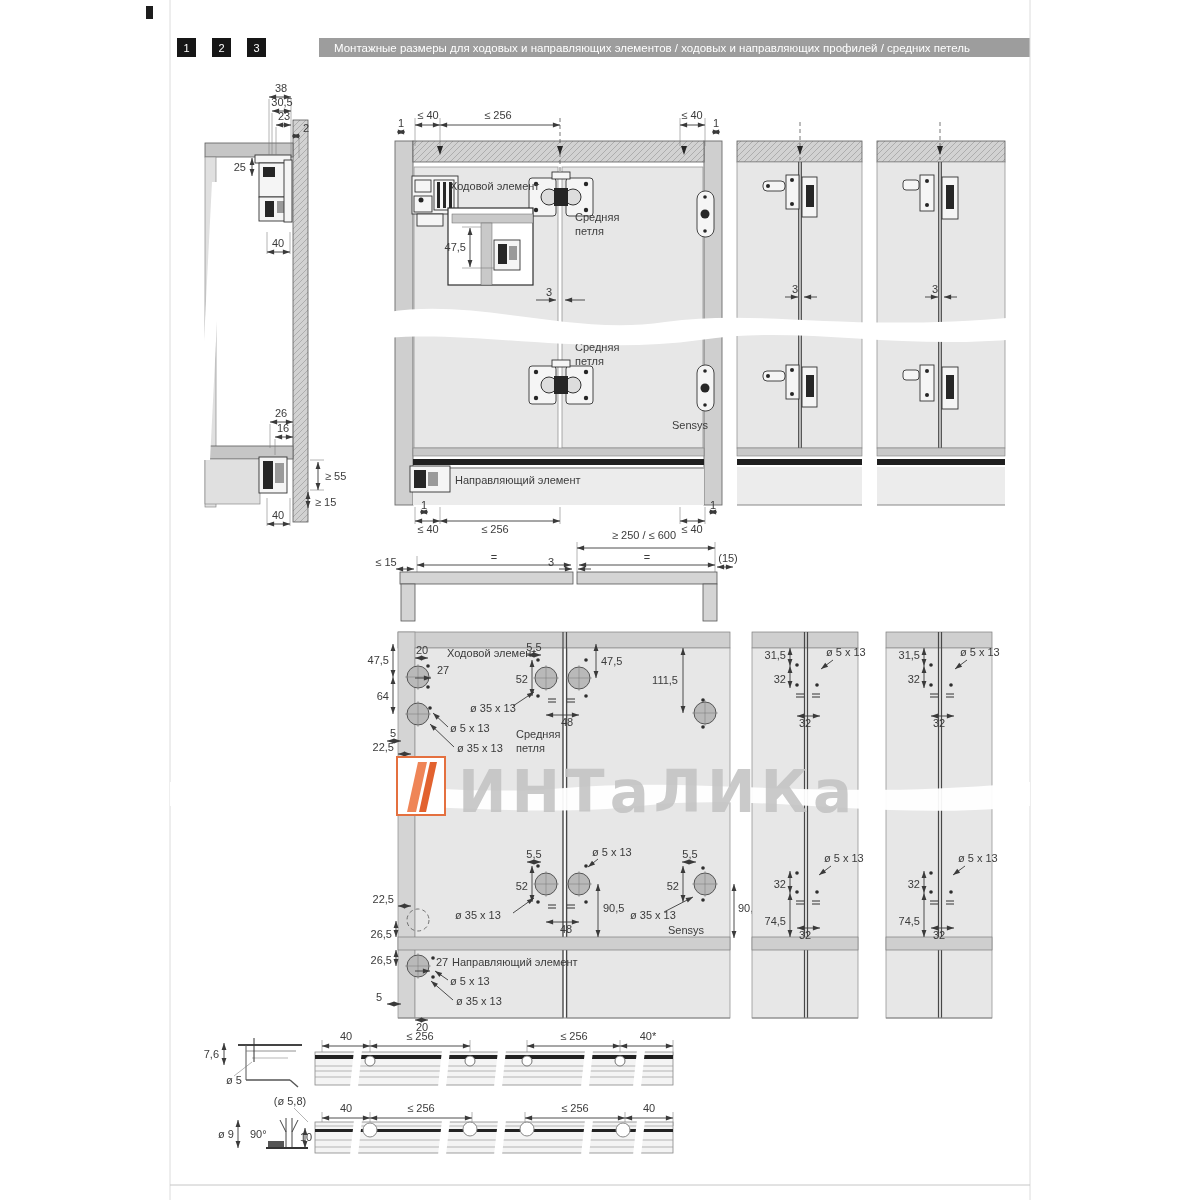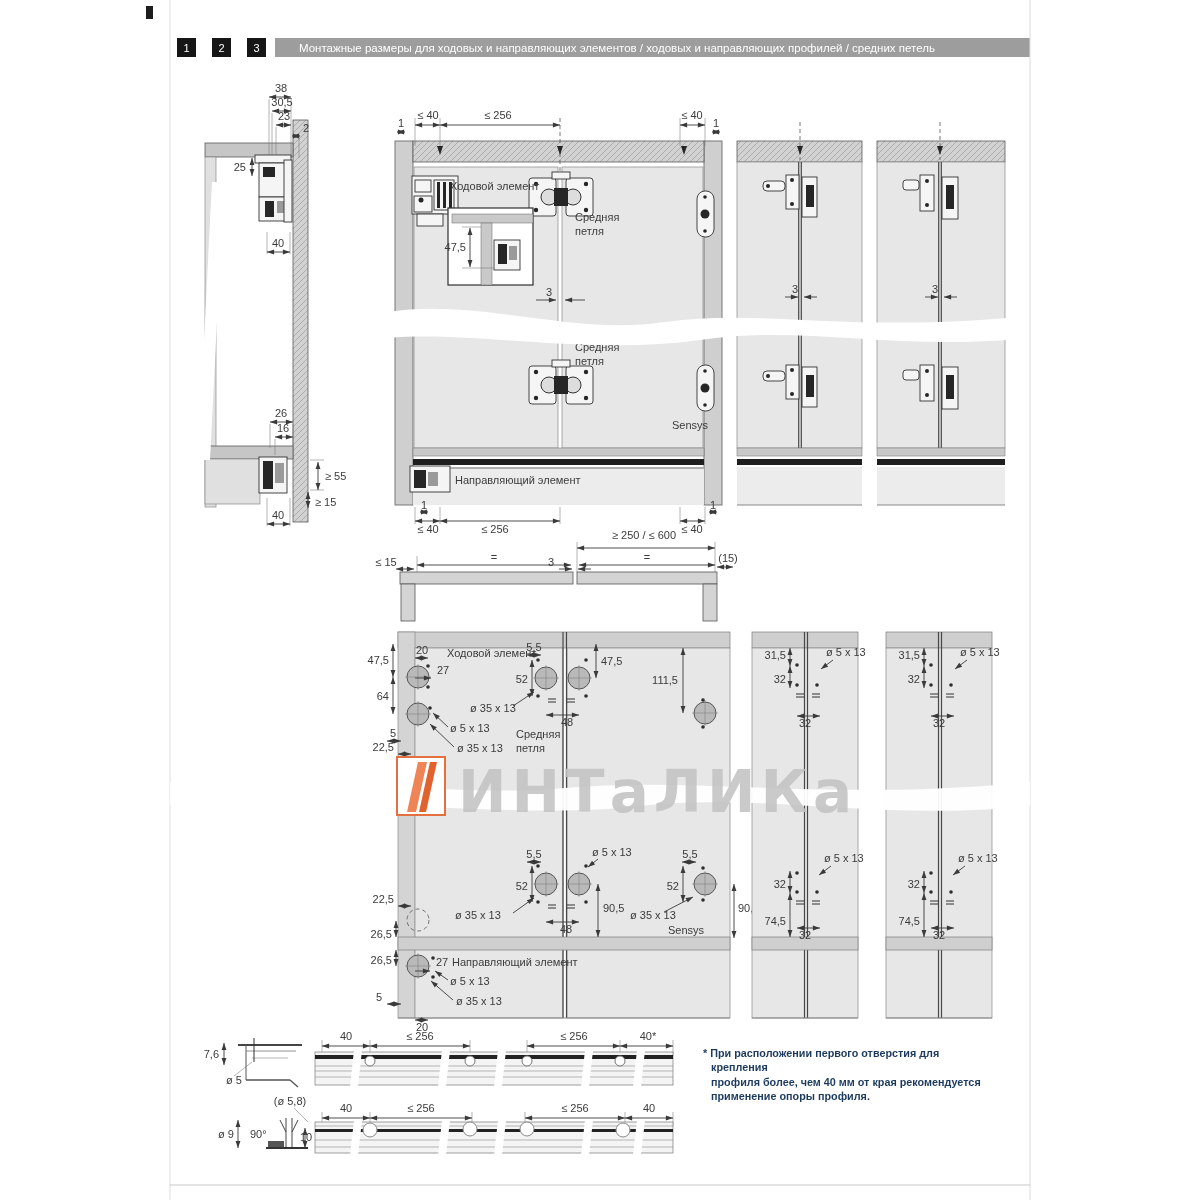--- a/index.html
+++ b/index.html
@@ -4,21 +4,21 @@
 <style>
   html,body{margin:0;padding:0;background:#fff;}
   #page{position:relative;width:1200px;height:1200px;background:#fff;overflow:hidden;
         font-family:"Liberation Sans","DejaVu Sans",sans-serif;}
   
   #hdr{position:absolute;left:177px;top:38px;width:853px;height:19px;display:flex;align-items:stretch;}
   .tabsq{width:19px;height:19px;background:#161616;color:#fff;font-size:11px;
          display:flex;align-items:center;justify-content:center;margin-right:16px;flex:0 0 auto;}
   .tabsq:nth-child(3){margin-right:9px;}
   #hdrbar{flex:1;background:#9d9d9d;color:#fff;font-size:11.5px;display:flex;align-items:center;
-          padding-left:24px;white-space:nowrap;overflow:hidden;}
+          padding-left:15px;white-space:nowrap;overflow:hidden;margin-left:44px;}
   
   #footnote{position:absolute;left:703px;top:1046px;width:278px;font-size:10.8px;font-weight:bold;
             color:#1c3a5e;line-height:1.32;white-space:pre-line;text-indent:-8px;padding-left:8px;}
   
   svg{position:absolute;left:0;top:0;}
   .pnl{fill:#e7e7e7;stroke:#979797;stroke-width:0.8;}
   .pnl2{fill:#cfcfcf;stroke:#6a6a6a;stroke-width:0.9;}
   .edge{fill:#d4d4d4;stroke:#8a8a8a;stroke-width:0.7;}
   .strip{fill:#cfcfcf;stroke:#7d7d7d;stroke-width:0.7;}
   .hw{fill:#f5f5f5;stroke:#333;stroke-width:0.9;}
@@ -659,16 +659,13 @@
     <g>
       <g>
         <rect x="397" y="757" width="48" height="58" fill="#fff" stroke="#e4703f" stroke-width="2"></rect>
         <polygon points="407,812 418,762 427,762 416,812" fill="#ef8557"></polygon>
         <polygon points="419,812 430,762 437,762 426,812" fill="#e2622f"></polygon>
       </g>
       <text class="wm" x="458" y="812">ИНТаЛИКа</text>
     </g>
   </svg>
 
-  <div id="footnote">* При расположении первого отверстия для крепления
-профиля более, чем 40 мм от края рекомендуется
-применение опоры профиля.</div>
 </div>
 
 </body></html>

